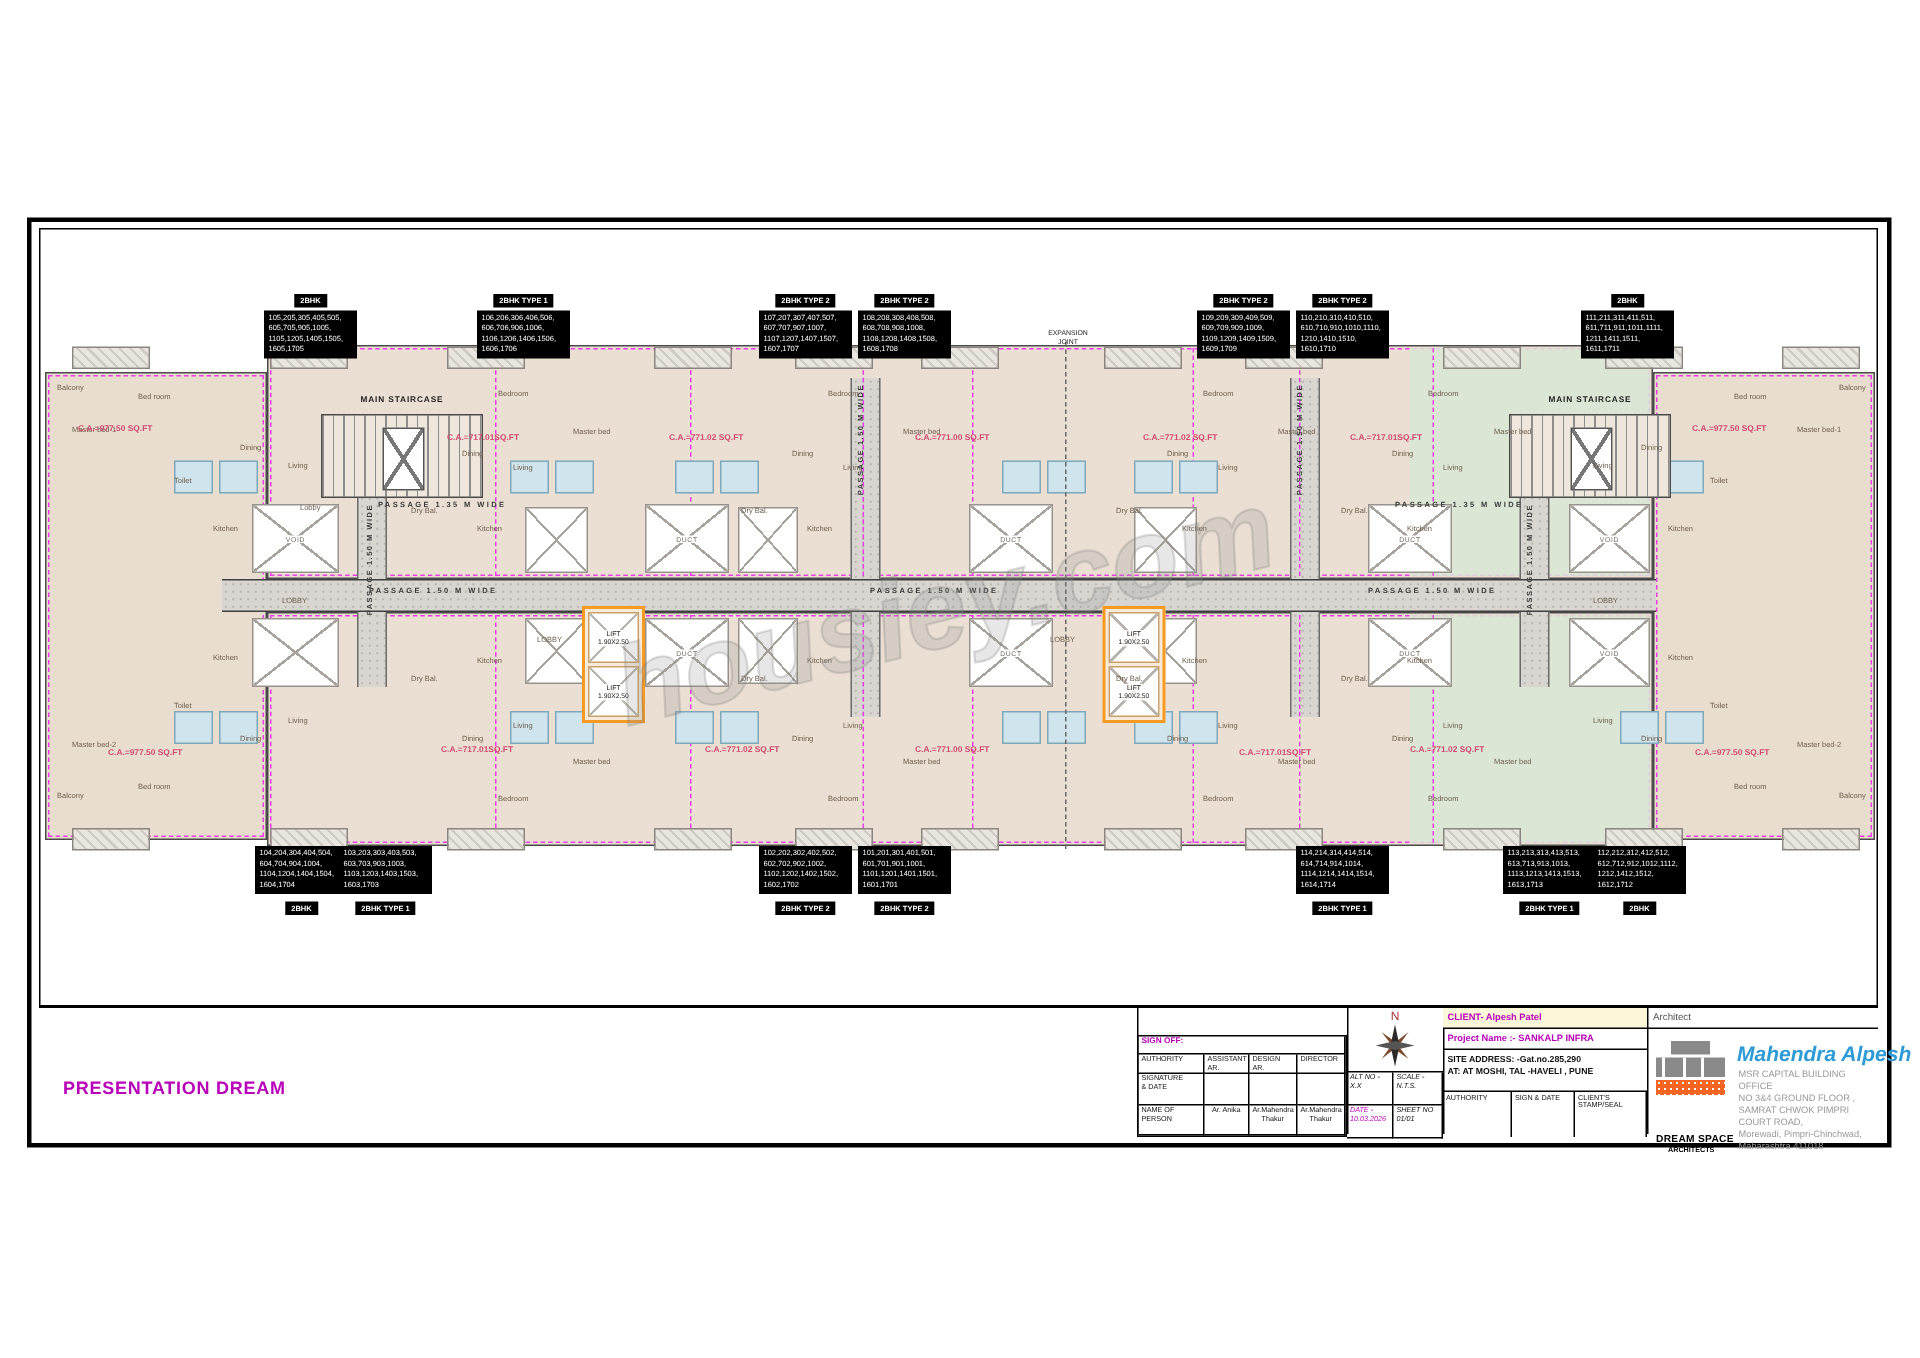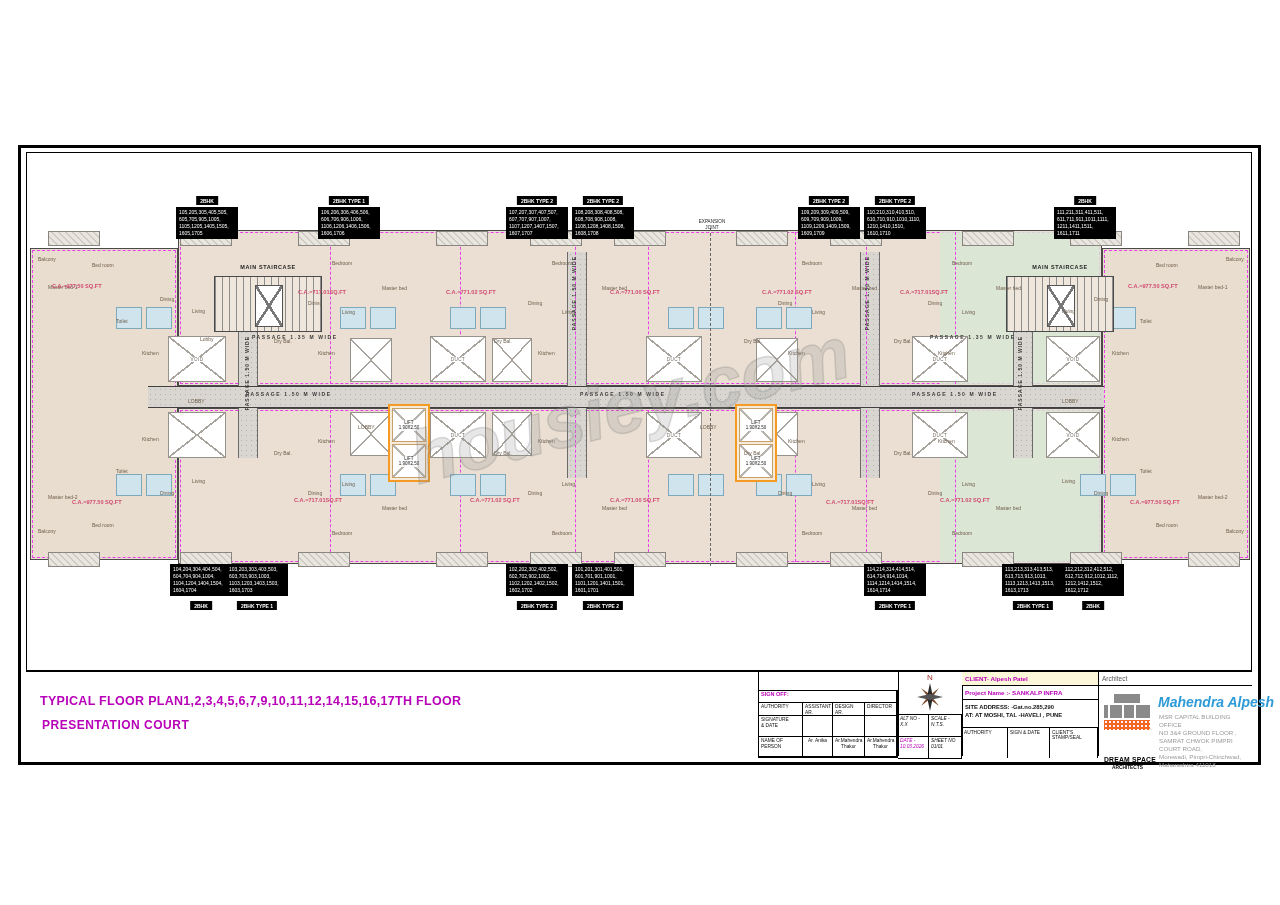--- a/index.html
+++ b/index.html
@@ -463,22 +463,21 @@
         <div class="uline">1612,1712</div>
       </div>
     </div>
 
   <div id="tblock">
     <div class="vline" style="left:732px;"></div>
     <div class="vline" style="left:872px;"></div>
     <div class="vline" style="left:936px;"></div>
     <div class="vline" style="left:1072px;"></div>
 
-    <div class="main-title1">TYPICAL  FLOOR PLAN1,2,3,4,5,6,7,9,10,11,12,14,15,16,17TH FLOOR</div>
-    <div class="main-title2">PRESENTATION COURT</div>
+    <div class="main-title2">PRESENTATION DREAM</div>
 
     <div class="so">
       <div class="span4">SIGN OFF:</div>
       <div>AUTHORITY</div>
       <div>ASSISTANT AR.</div>
       <div>DESIGN AR.</div>
       <div>DIRECTOR</div>
       <div>
         <div>SIGNATURE</div>
         <div>&amp; DATE</div>

